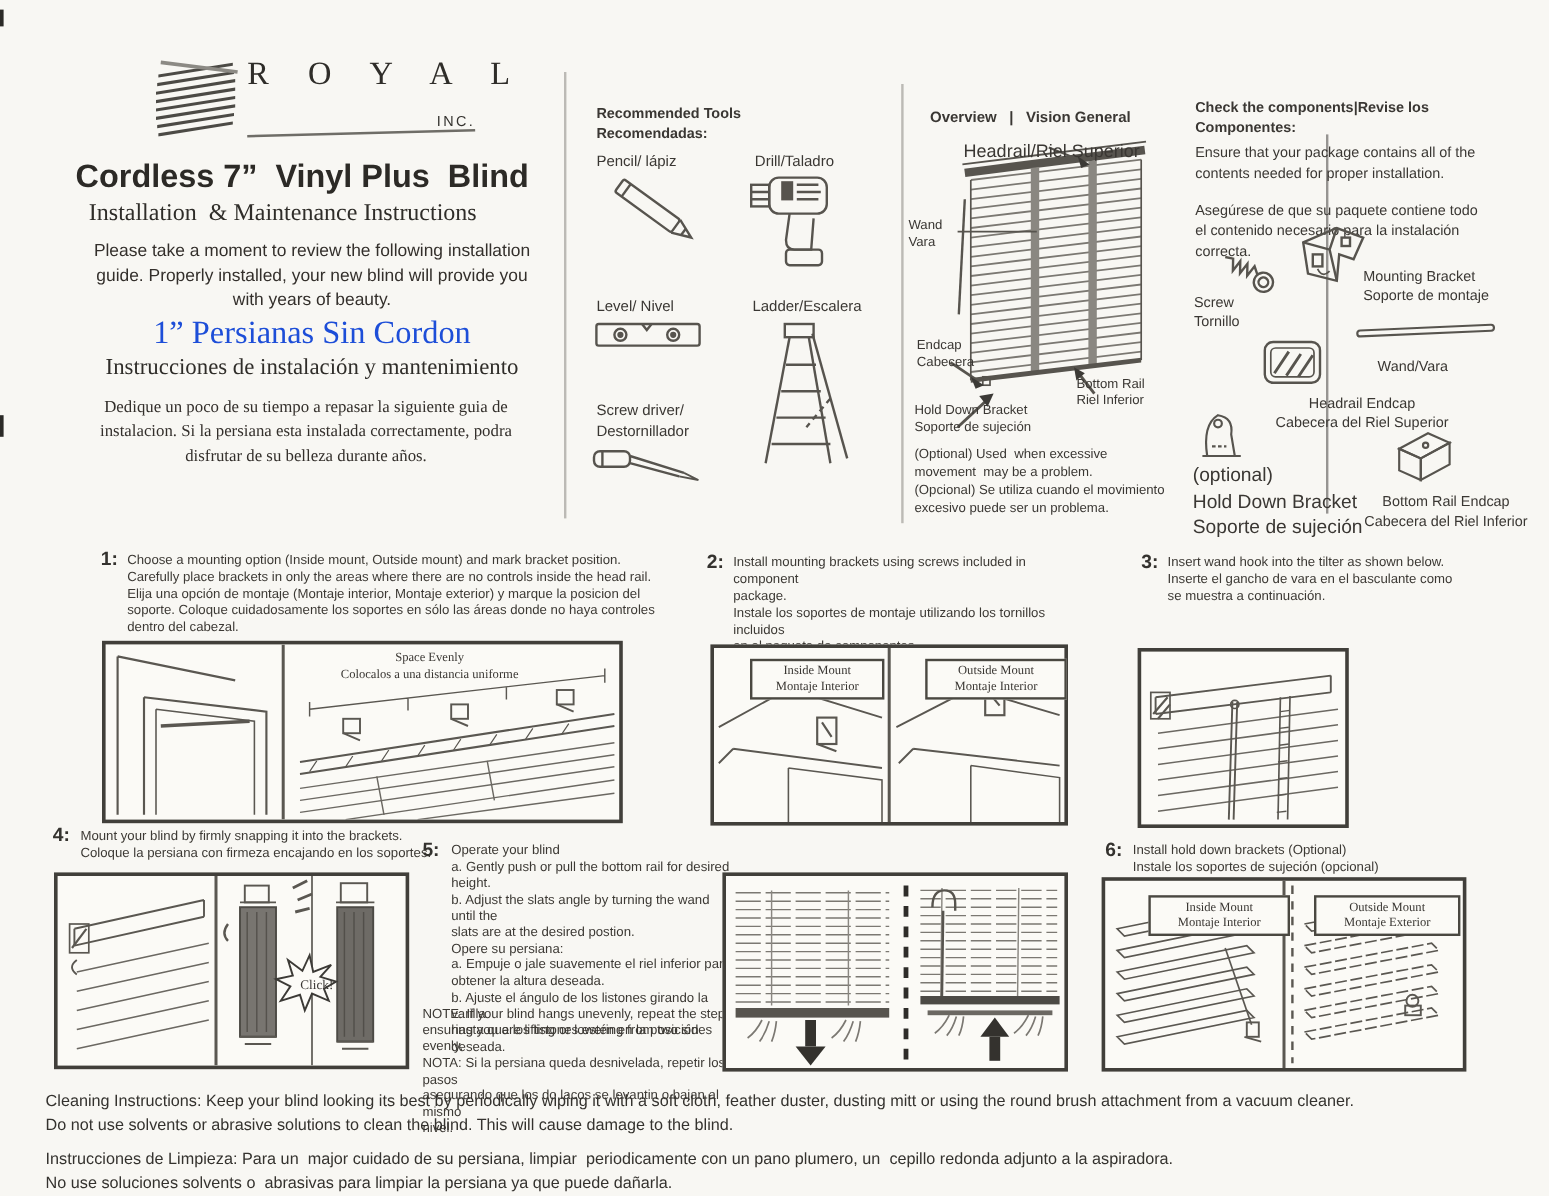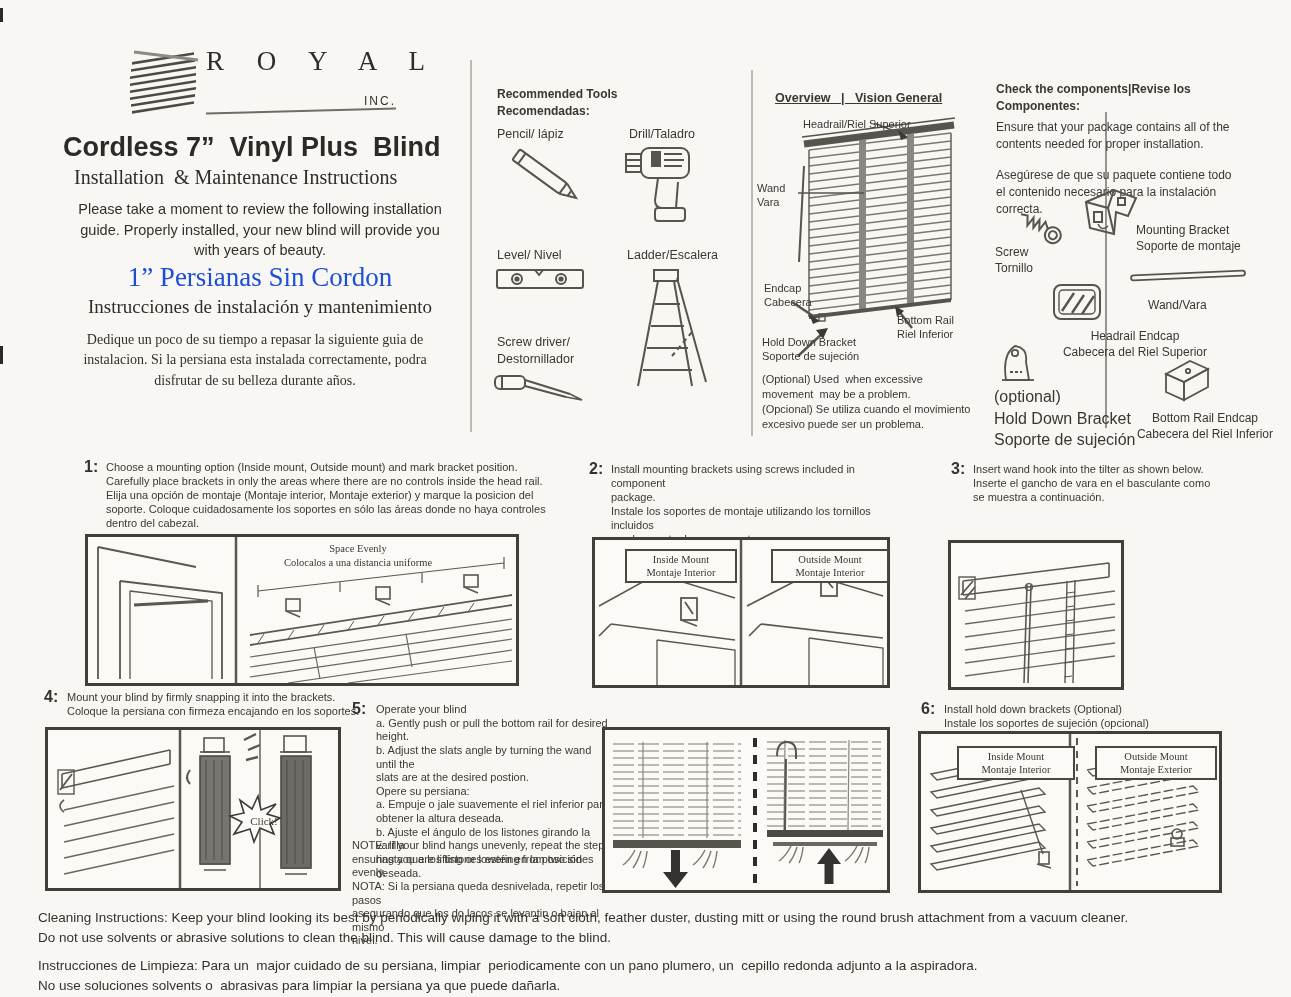--- a/index.html
+++ b/index.html
@@ -121,21 +121,21 @@
     <svg width="98" height="38" viewBox="0 0 98 38">
       <g stroke="#57544e" fill="none" stroke-width="2">
         <rect x="3" y="8" width="30" height="13" rx="5"></rect>
         <line x1="10" y1="8" x2="10" y2="21"></line>
         <path d="M33 12 L78 26 M33 18 L74 29"></path>
         <path d="M78 26 L90 32 L74 29" stroke-width="1.6"></path>
       </g>
     </svg>
   </div>
 
-  <div class="t b" style="left:775px;top:91px;font-size:12.5px;text-decoration:underline;">Overview   |   Vision General</div>
+  <div class="t b" style="left:775px;top:91px;font-size:12.5px;">Overview   |   Vision General</div>
   <div style="position:absolute;left:752px;top:104px;">
     <svg width="238" height="258" viewBox="0 0 238 258">
       <g stroke="#57544e" fill="none">
         <path d="M52 40 L202 21" stroke-width="7"></path>
         <path d="M50 33 L203 14" stroke-width="1.6"></path>
         <g transform="translate(57,46) skewY(-6.8)">
           <g stroke="#7b7872" stroke-width="1.5">
             <line x1="0" y1="0" x2="142" y2="0"></line>
               <line x1="0" y1="8" x2="142" y2="8"></line>
             <line x1="0" y1="16" x2="142" y2="16"></line>
@@ -173,21 +173,21 @@
         <rect x="67" y="210" width="6" height="7" stroke-width="1.4"></rect>
       </g>
       <g fill="#3c3a36">
         <polygon points="156,33 146,26 149,36"></polygon>
         <polygon points="68,217 57,210 61,220"></polygon>
         <polygon points="76,224 64,226 71,235"></polygon>
         <polygon points="143,202 145,213 152,207"></polygon>
       </g>
     </svg>
   </div>
-  <div class="t" style="left:783px;top:118px;font-size:11px;padding-left:20px;">Headrail/Riel Superior</div>
+  <div class="t" style="left:783px;top:118px;font-size:15px;padding-left:20px;">Headrail/Riel Superior</div>
   <div class="t" style="left:757px;top:181px;font-size:11px;line-height:1.3;">Wand
 Vara</div>
   <div class="t" style="left:764px;top:281px;font-size:11px;line-height:1.3;">Endcap
 Cabecera</div>
   <div class="t" style="left:897px;top:313px;font-size:11px;line-height:1.3;">Bottom Rail
 Riel Inferior</div>
   <div class="t" style="left:762px;top:335px;font-size:11px;line-height:1.3;">Hold Down Bracket
 Soporte de sujeción</div>
   <div class="t" style="left:762px;top:372px;font-size:11px;line-height:1.35;">(Optional) Used  when excessive
 movement  may be a problem.</div>

